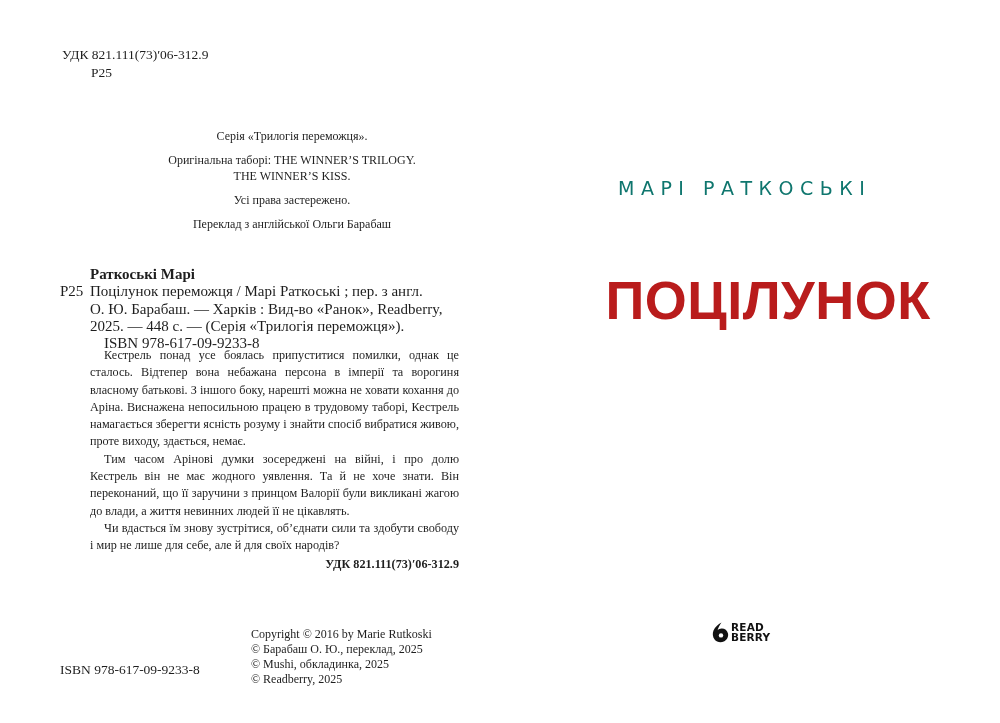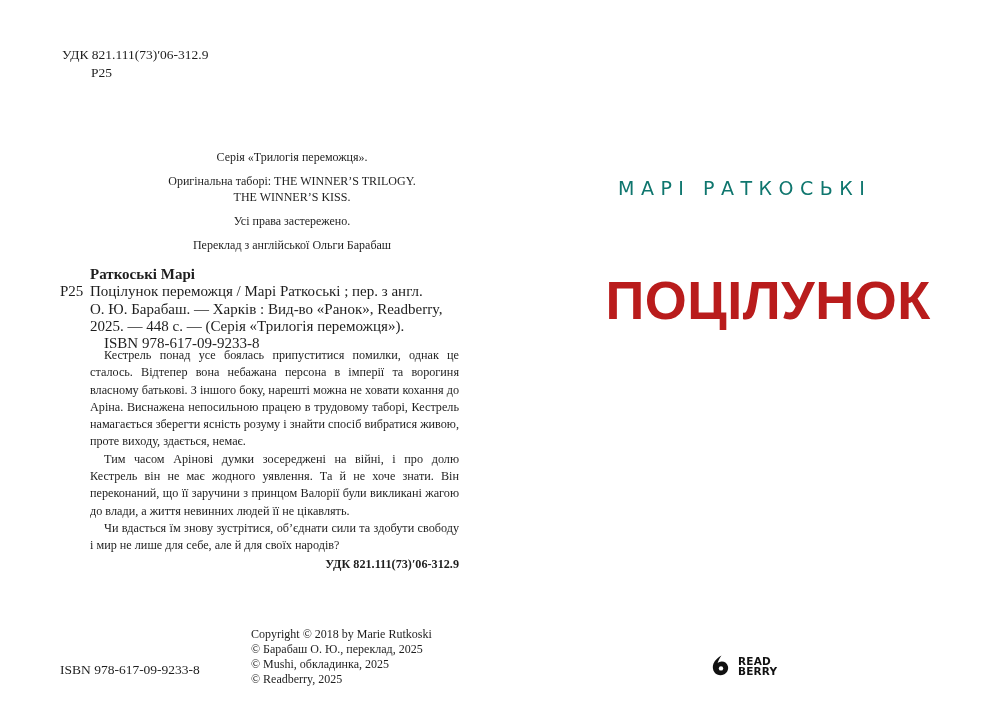--- a/index.html
+++ b/index.html
@@ -10,21 +10,21 @@
   .page-left { left: 0; width: 500px; }
   .page-right { left: 500px; width: 500px; }
 
   .serif { font-family: "Liberation Serif", "DejaVu Serif", serif; }
 
   
   .udk-top { position: absolute; left: 62px; top: 46px; font-size: 13.5px; line-height: 18px; }
   .udk-top .code-line { white-space: nowrap; }
   .udk-top .r25 { padding-left: 29px; }
 
-  .series-block { position: absolute; left: 120px; width: 344px; top: 128px; text-align: center; font-size: 12px; line-height: 16px; margin-top: 21px; }
+  .series-block { position: absolute; left: 120px; width: 344px; top: 128px; text-align: center; font-size: 12px; line-height: 16px; }
   .series-block .p { margin-bottom: 8px; }
   .series-block .p.tight { margin-bottom: 0; }
   .series-block .orig2 { margin-bottom: 8px; }
 
   .biblio { position: absolute; left: 60px; top: 266px; width: 400px; font-size: 15px; line-height: 17.3px; }
   .biblio .author { padding-left: 30px; font-weight: bold; }
   .biblio .row { display: flex; }
   .biblio .mark { width: 30px; flex: none; }
   .biblio .desc { flex: 1; text-align: justify; }
   .biblio .desc-cont { padding-left: 30px; text-align: justify; }
@@ -36,21 +36,21 @@
 
   .isbn-bottom { position: absolute; left: 60px; top: 662px; font-size: 13.5px; }
 
   .copyright { position: absolute; left: 251px; top: 627px; font-size: 12px; line-height: 15px; }
 
   
   .author-name { position: absolute; left: 118px; top: 177px; font-family: "DejaVu Sans", sans-serif; font-size: 19px; letter-spacing: 6.5px; color: #0f766e; white-space: nowrap; }
   .title { position: absolute; left: 78px; top: 270px; width: 380px; text-align: center; font-family: "Liberation Sans", sans-serif; font-weight: bold; font-size: 54px; line-height: 60px; color: #b91c1c; letter-spacing: 0.5px; }
   .title .line { display: block; white-space: nowrap; }
 
-  .logo { position: absolute; left: 212px; top: 655px; display: flex; align-items: center; gap: 9px; }
+  .logo { position: absolute; left: 212px; top: 622px; display: flex; align-items: flex-start; gap: 2px; }
   .logo svg { display: block; }
   .logo .logo-text { font-family: "DejaVu Sans", sans-serif; font-weight: bold; font-size: 10.5px; line-height: 10px; color: #111; letter-spacing: 0.2px; }
 </style>
 </head>
 <body>
 
 <div class="page page-left">
 
   <div class="udk-top serif">
     <div class="code-line">УДК 821.111(73)ʹ06-312.9</div>
@@ -79,21 +79,21 @@
   <div class="annotation serif">
     <p>Кестрель понад усе боялась припуститися помилки, однак це сталось. Відтепер вона небажана персона в імперії та ворогиня власному батькові. З іншого боку, нарешті можна не ховати кохання до Аріна. Виснажена непосильною працею в трудовому таборі, Кестрель намагається зберегти ясність розуму і знайти спосіб вибратися живою, проте виходу, здається, немає.</p>
     <p>Тим часом Арінові думки зосереджені на війні, і про долю Кестрель він не має жодного уявлення. Та й не хоче знати. Він переконаний, що її заручини з принцом Валорії були викликані жагою до влади, а життя невинних людей її не цікавлять.</p>
     <p>Чи вдасться їм знову зустрітися, об’єднати сили та здобути свободу і мир не лише для себе, але й для своїх народів?</p>
     <div class="udk-bottom">УДК 821.111(73)ʹ06-312.9</div>
   </div>
 
   <div class="isbn-bottom serif">ISBN 978-617-09-9233-8</div>
 
   <div class="copyright serif">
-    <div>Copyright © 2018 by Marie Rutkoski</div>
+    <div>Copyright © 2016 by Marie Rutkoski</div>
     <div>© Барабаш О. Ю., переклад, 2025</div>
     <div>© Mushi, обкладинка, 2025</div>
     <div>© Readberry, 2025</div>
   </div>
 </div>
 
 <div class="page page-right">
   <div class="author-name">МАРІ РАТКОСЬКІ</div>
 
   <div class="title">

